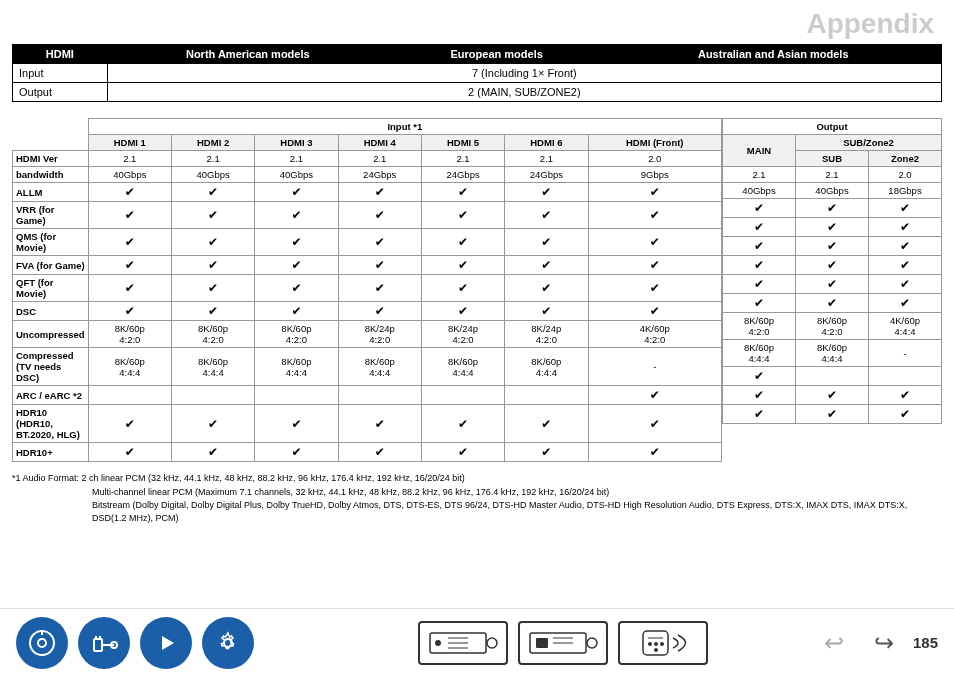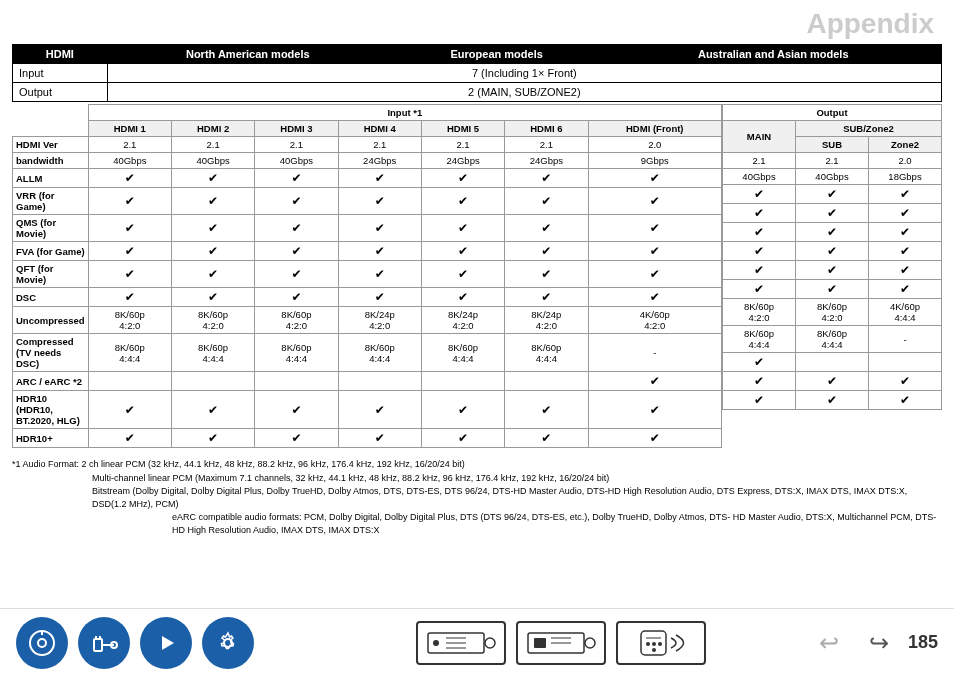--- a/index.html
+++ b/index.html
@@ -18,21 +18,21 @@
       text-align: right;
       font-size: 28px;
       font-weight: bold;
       color: #ccc;
       padding: 8px 20px 4px 0;
     }
 
     
     .hdmi-table-wrapper {
       padding: 0 12px;
-      margin-bottom: 2px;
+      margin-bottom: 16px;
       border-radius: 12px;
     }
     .hdmi-table {
       width: 100%;
       border-collapse: collapse;
       border: 1.5px solid #000;
     }
     .hdmi-table th, .hdmi-table td {
       border: 1.5px solid #000;
       padding: 3px 6px;
@@ -154,21 +154,21 @@
       border: 2px solid #333;
       border-radius: 4px;
       display: flex;
       align-items: center;
       justify-content: center;
       cursor: pointer;
       position: relative;
     }
 
     .page-num {
-      font-size: 18px;
+      font-size: 15px;
       font-weight: bold;
       color: #333;
     }
 
     .arrow-btn {
       width: 42px;
       height: 42px;
       display: flex;
       align-items: center;
       justify-content: center;
@@ -473,21 +473,20 @@
           </tbody>
       </table>
     </div>
   </div>
 </div>
 
 <div class="notes-section" id="notes-container">
 <p style="padding-left: 0px;">*1 Audio Format:    2 ch linear PCM (32 kHz, 44.1 kHz, 48 kHz, 88.2 kHz, 96 kHz, 176.4 kHz, 192 kHz, 16/20/24 bit)</p>
     <p style="padding-left: 80px;">Multi-channel linear PCM (Maximum 7.1 channels, 32 kHz, 44.1 kHz, 48 kHz, 88.2 kHz, 96 kHz, 176.4 kHz, 192 kHz, 16/20/24 bit)</p>
     <p style="padding-left: 80px;">Bitstream (Dolby Digital, Dolby Digital Plus, Dolby TrueHD, Dolby Atmos, DTS, DTS-ES, DTS 96/24, DTS-HD Master Audio, DTS-HD High Resolution Audio, DTS Express, DTS:X, IMAX DTS, IMAX DTS:X, DSD(1.2 MHz), PCM)</p>
-    <p style="padding-left: 160px;">eARC compatible audio formats: PCM, Dolby Digital, Dolby Digital Plus, DTS (DTS 96/24, DTS-ES, etc.), Dolby TrueHD, Dolby Atmos, DTS- HD Master Audio, DTS:X, Multichannel PCM, DTS-HD High Resolution Audio, IMAX DTS, IMAX DTS:X</p>
   </div>
 
 <div class="bottom-bar">
   <div class="bottom-left">
 
     <div class="nav-circle">
       <svg width="28" height="28" viewBox="0 0 28 28">
         <circle cx="14" cy="14" r="12" fill="none" stroke="white" stroke-width="2"></circle>
         <circle cx="14" cy="14" r="4" fill="none" stroke="white" stroke-width="2"></circle>
         <line x1="14" y1="2" x2="14" y2="6" stroke="white" stroke-width="2"></line>

